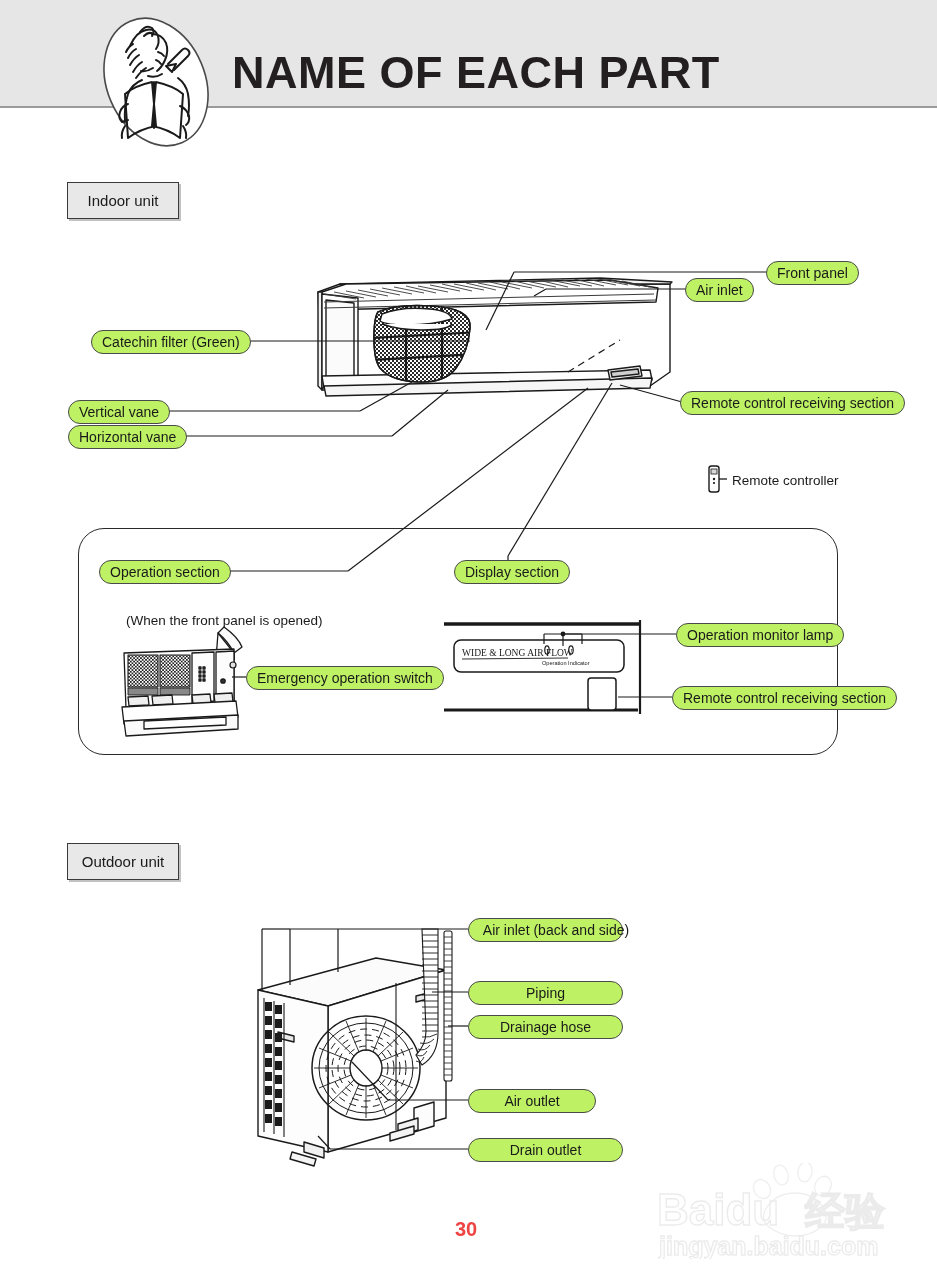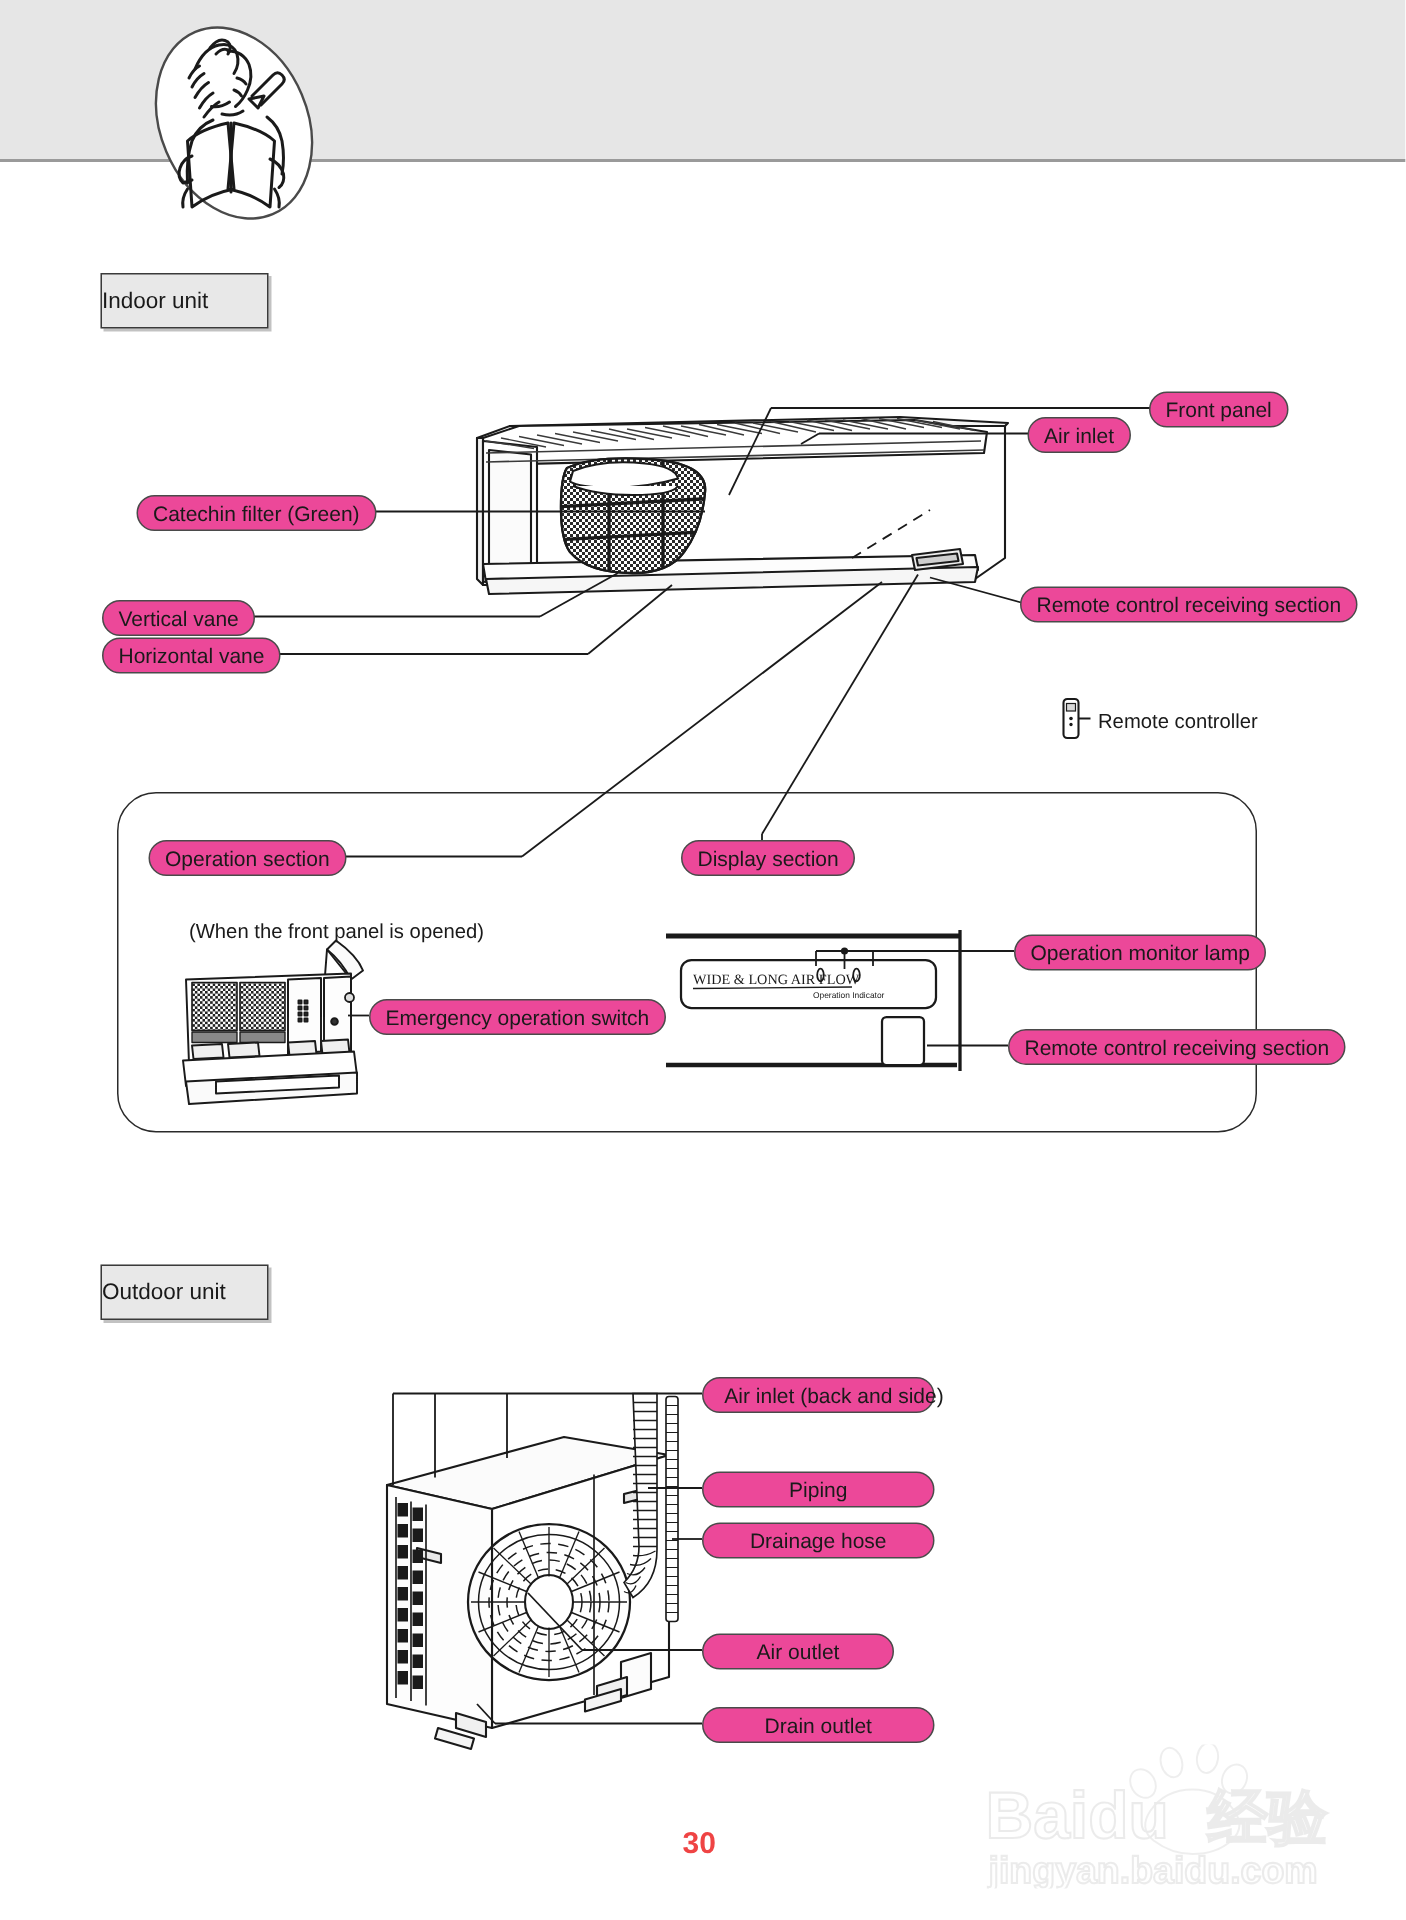--- a/index.html
+++ b/index.html
@@ -34,30 +34,30 @@
     width: 148px; height: 148px;
   }
 
   
   .unit-box {
     position: absolute;
     background: #e8e8e8;
     border: 1px solid #3a3a3a;
     box-shadow: 2px 2px 0 rgba(120,120,120,0.45);
     font-size: 15px;
-    display: flex; align-items: center; justify-content: flex-start;
+    display: flex; align-items: center; justify-content: center;
     color: #1a1a1a;
   }
   #indoor-unit-box  { left: 67px; top: 182px; width: 110px; height: 35px; }
   #outdoor-unit-box { left: 67px; top: 843px; width: 110px; height: 35px; }
 
   
   .pill {
     position: absolute;
-    background: #ec4899;
+    background: #bef264;
     border: 1.6px solid #4a4a4a;
     border-radius: 40px;
     font-size: 13.5px;
     color: #1a1a1a;
     display: flex; align-items: center; justify-content: center;
     white-space: nowrap;
     height: 22px;
     box-sizing: border-box;
     padding: 0 10px;
   }
@@ -136,20 +136,21 @@
       <path d="M70 74 q-18 4 -27 12 l3 44 q12 -9 28 -12 z"></path>
       <path d="M74 74 q18 4 27 12 l-3 44 q-12 -9 -28 -12 z"></path>
       <path d="M72 74 l0 46"></path>
       <path d="M43 118 q-4 6 -3 12"></path>
       <path d="M101 118 q4 6 3 12"></path>
       <path d="M46 96 q-6 2 -8 8 q-2 6 2 10 l6 -2"></path>
       <path d="M98 98 q7 3 9 10 q1 6 -3 9"></path>
     </g>
   </svg>
 
+  <div class="header-title">NAME OF EACH PART</div>
 
   <div class="unit-box" id="indoor-unit-box">
     <span>Indoor unit</span>
   </div>
 
   <svg class="art" style="left:300px; top:268px; width:400px; height:180px;" viewBox="0 0 400 180">
     <g fill="#ffffff" stroke="#1a1a1a" stroke-width="1.4" stroke-linejoin="round">
 
       <path d="M18 24 L40 16 L370 16 L370 104 L350 118 L22 122 Z"></path>
 

